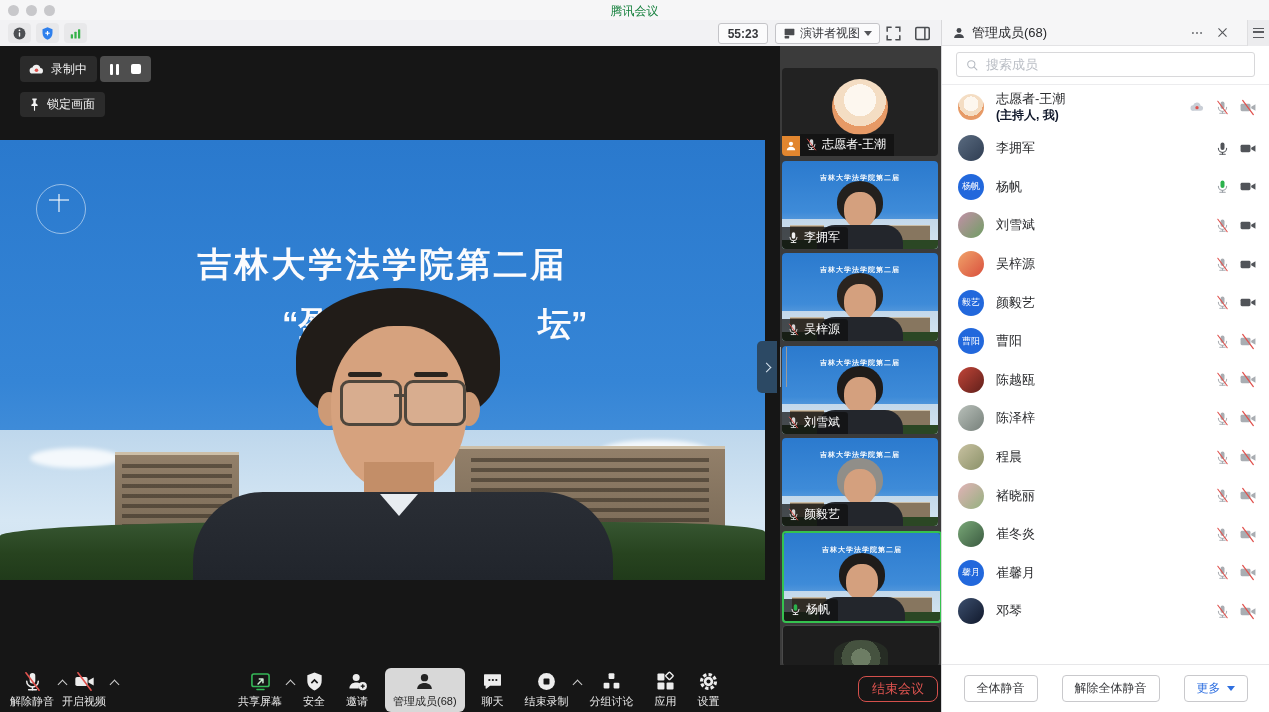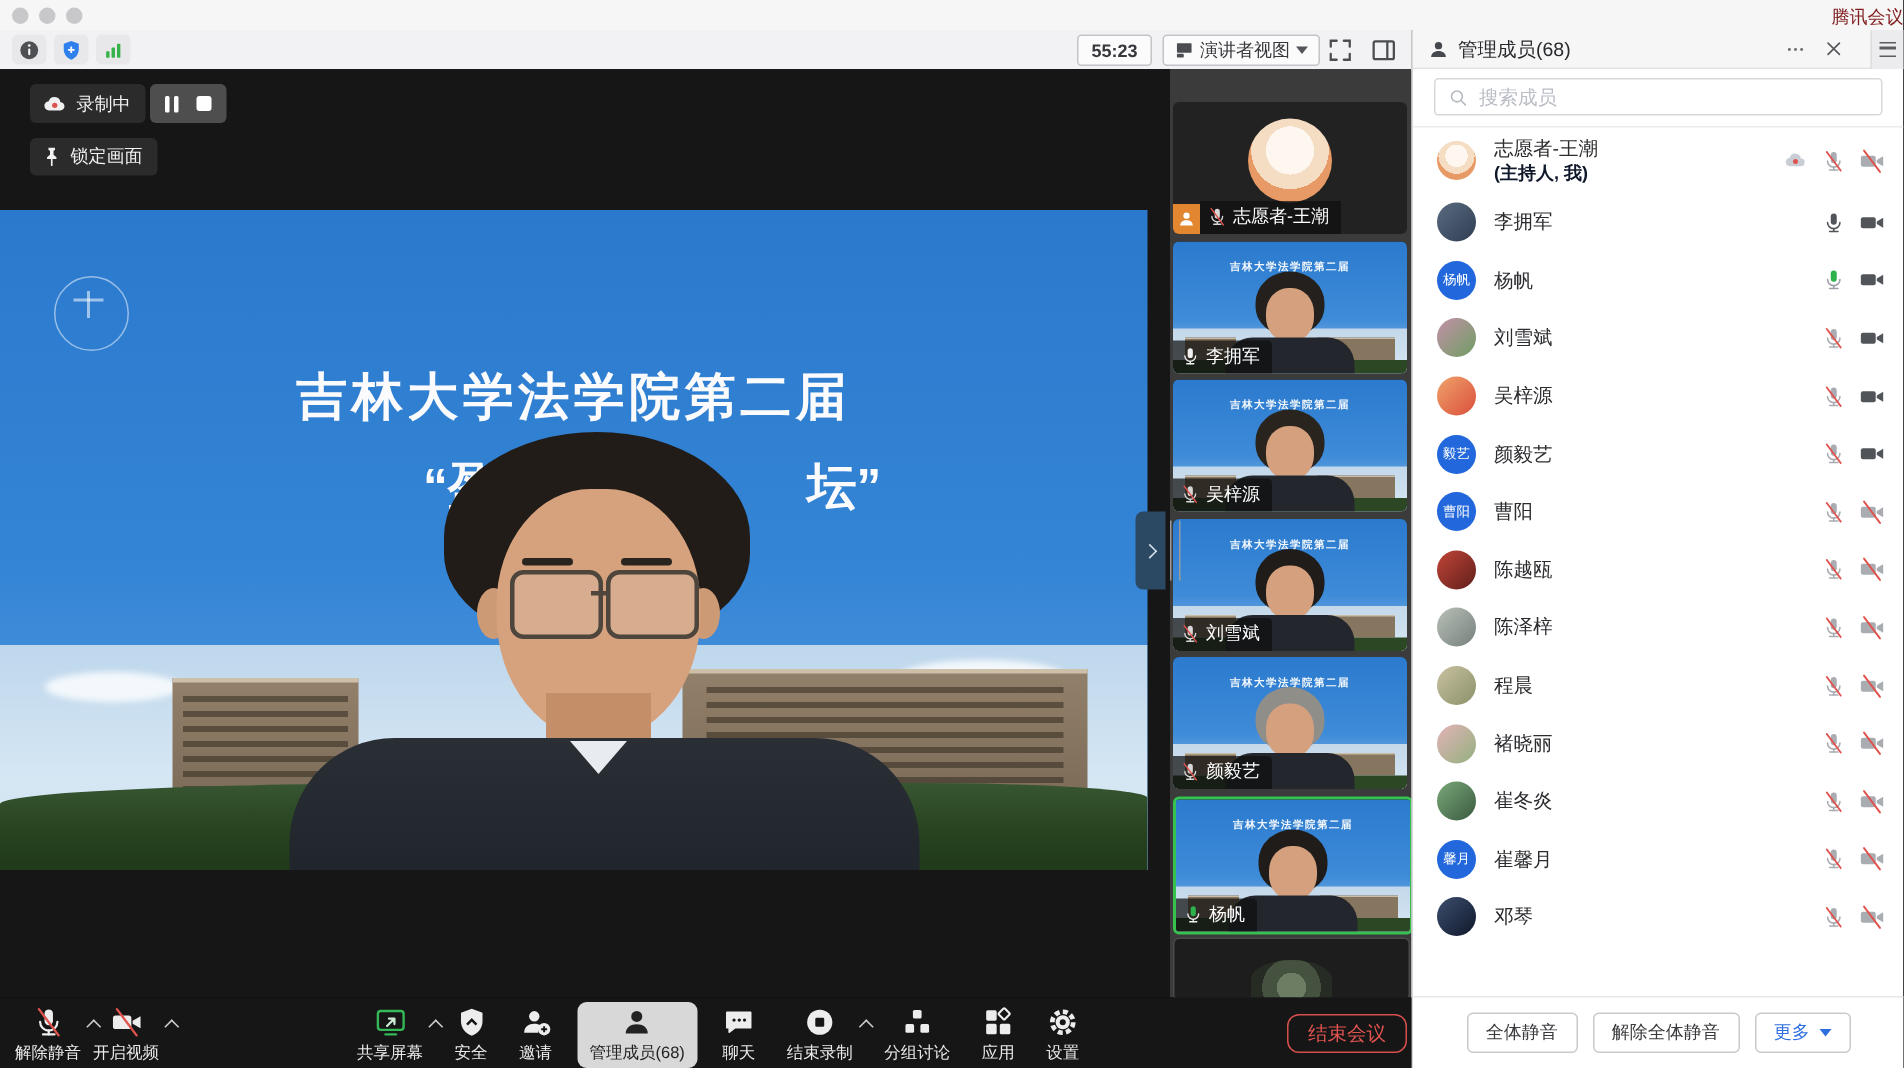--- a/index.html
+++ b/index.html
@@ -3,21 +3,21 @@
 <meta charset="utf-8">
 <style>
   html,body{margin:0;padding:0;background:#000;}
   .canvas{position:relative;width:1269px;height:712px;overflow:hidden;
     font-family:"Liberation Sans","DejaVu Sans",sans-serif;-webkit-font-smoothing:antialiased;}
   .ic svg{width:100%;height:100%;display:block}
 
   
   .titlebar{position:absolute;left:0;top:0;width:1269px;height:20px;background:#f6f6f7;}
   .tl{position:absolute;top:5px;width:11px;height:11px;border-radius:50%;background:#c8c8cb;}
-  .win-title{position:absolute;left:0;right:0;top:3px;text-align:right;font-size:12px;color:#7f1d1d;}
+  .win-title{position:absolute;left:0;right:0;top:3px;text-align:center;font-size:12px;color:#15803d;}
 
   
   .topbar{position:absolute;left:0;top:20px;width:941px;height:26px;background:#f2f2f4;border-bottom:1px solid #d9d9db;}
   .tt{position:absolute;top:3px;width:23px;height:20px;border-radius:4px;background:#e8e8ea;display:flex;align-items:center;justify-content:center;}
   .tt .ic{width:15px;height:15px;}
   .timer{position:absolute;left:718px;top:3px;width:48px;height:19px;border:1px solid #c4c4c8;border-radius:3px;
     font-size:12px;color:#37383c;display:flex;align-items:center;justify-content:center;background:#fbfbfc;font-weight:bold;}
   .viewdd{position:absolute;left:775px;top:3px;height:19px;border:1px solid #c4c4c8;border-radius:3px;background:#fbfbfc;
     display:flex;align-items:center;gap:4px;padding:0 7px;}
   .viewdd .ic{width:13px;height:13px;color:#4a4c50;}
@@ -117,21 +117,21 @@
   .m-row.host{height:44px;}
   .m-avatar{width:26px;height:26px;border-radius:50%;flex:none;display:flex;align-items:center;justify-content:center;overflow:hidden;}
   .av-init{background:#2268dc;color:#fff;font-size:9px;letter-spacing:0;}
   .av-cartoon{background:radial-gradient(circle at 50% 38%,#fdf7ef 0 36%,#f4ddc3 36% 58%,#e79a66 58% 78%,#d8543e 78% 100%);}
   .m-texts{margin-left:12px;display:flex;flex-direction:column;line-height:1.25;}
   .m-name{font-size:13px;color:#2b2c2f;}
   .m-sub{font-size:12px;color:#0f172a;font-weight:bold;}
   .m-right{margin-left:auto;display:flex;align-items:center;gap:9px;}
   .mi{width:15px;height:15px;} .ci{width:18px;height:17px;} .cli{width:18px;height:16px;}
   .ic-on{color:#515459;} .ic-mut{color:#a9adb2;} .ic-spk{color:#9aa0a6;}
-  .p-footer{position:absolute;left:0;right:0;bottom:0;height:47px;background:#fff;border-top:1px solid #e7e7e9;display:flex;align-items:center;justify-content:center;gap:10px;}
+  .p-footer{position:absolute;left:0;right:0;bottom:0;height:47px;background:#fff;border-top:1px solid #e7e7e9;display:flex;align-items:center;justify-content:center;gap:24px;}
   .pf-btn{height:27px;padding:0 12px;border:1px solid #c9c9cc;border-radius:4px;background:#fff;font-size:12px;color:#38393c;display:flex;align-items:center;font-family:inherit;cursor:pointer;}
   .pf-more{color:#2e6fe0;gap:6px;}
   .tri-blue{width:0;height:0;border-left:4px solid transparent;border-right:4px solid transparent;border-top:5px solid #2e6fe0;}
 
   
   .btoolbar{position:absolute;left:0;top:665px;width:941px;height:47px;background:#161616;}
   .tb-group{position:absolute;top:6px;display:flex;align-items:flex-start;}
   .tb-left{left:6px;}
   .tb-mid{left:234px;gap:13px;}
   .tb-item{position:relative;display:flex;flex-direction:column;align-items:center;padding:0 4px;}

